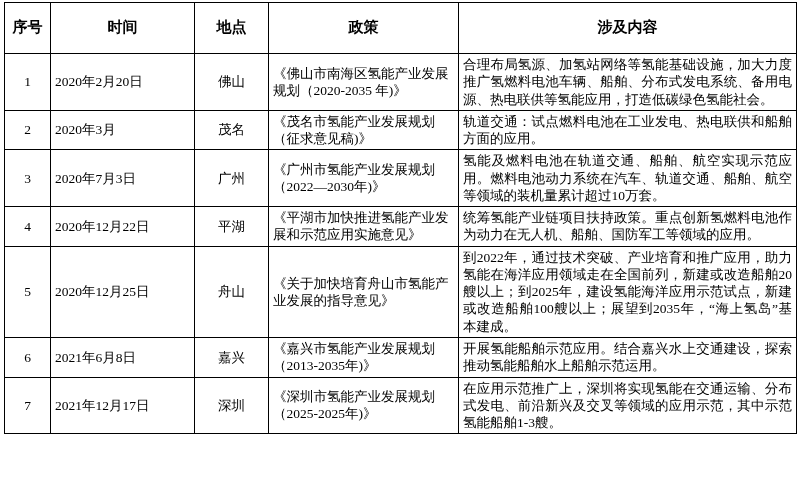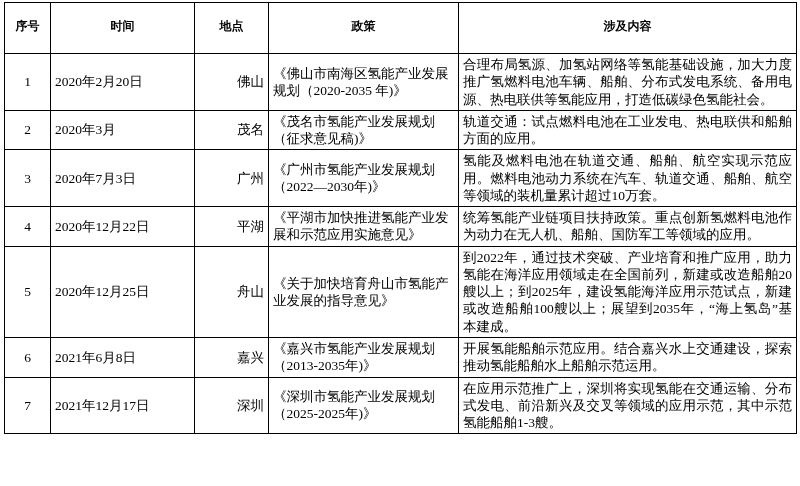--- a/index.html
+++ b/index.html
@@ -30,34 +30,33 @@
   table.policy-table td {
     border: 1px solid #000;
     padding: 2px 4px;
     vertical-align: middle;
     font-size: 13.5px;
     line-height: 1.28;
   }
   table.policy-table thead th {
     font-weight: bold;
     text-align: center;
-    font-size: 12px;
+    font-size: 15px;
     height: 42px;
     padding: 4px;
-    font-family: Liberation Mono, monospace;
   }
   col.c-seq   { width: 46px; }
   col.c-time  { width: 144px; }
   col.c-place { width: 74px; }
   col.c-policy{ width: 190px; }
   col.c-content { width: 338px; }
 
   td.seq { text-align: center; font-size: 14px; }
   td.time { text-align: left; font-size: 14px; }
-  td.place { text-align: right; font-size: 14px; }
+  td.place { text-align: center; font-size: 14px; }
   td.policy { font-size: 13.5px; }
   td.content { text-align: justify; text-justify: inter-ideograph; font-size: 13px; line-height: 1.34; }
 </style>
 </head>
 <body>
 
 <div class="sheet">
   <table class="policy-table">
     <colgroup>
       <col class="c-seq">

